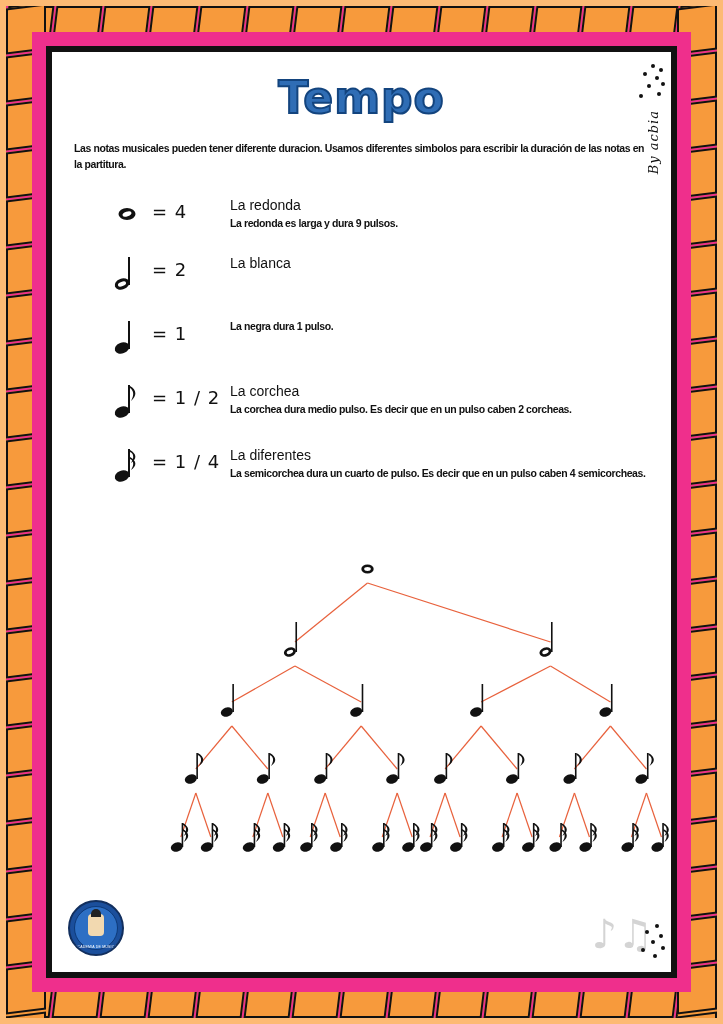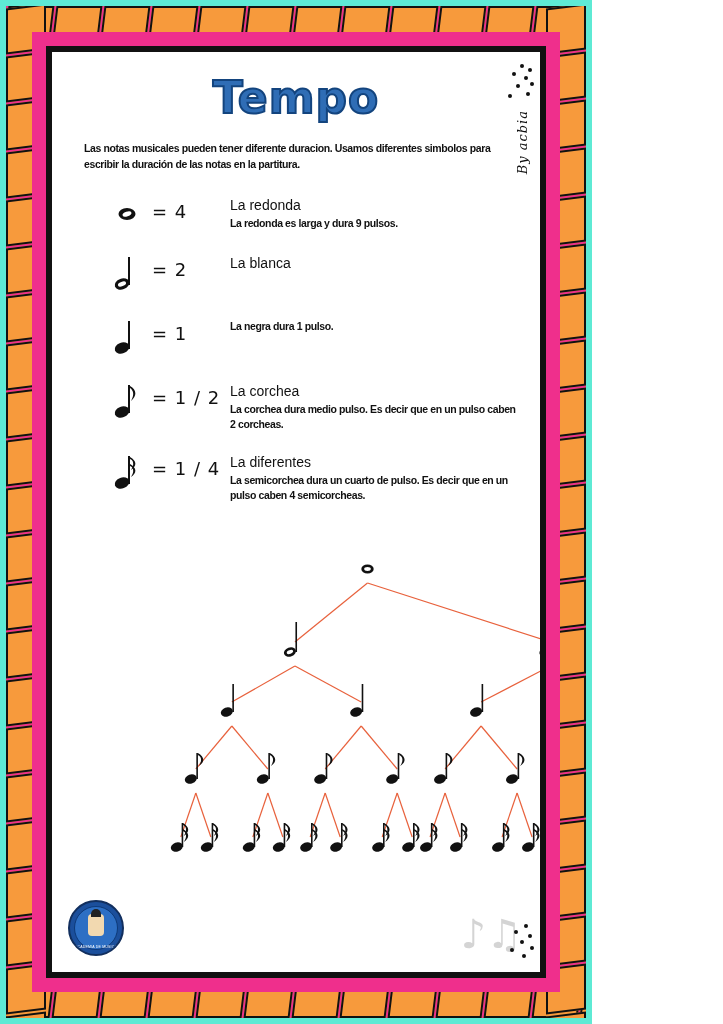--- a/index.html
+++ b/index.html
@@ -10,23 +10,23 @@
   body {
     width: 723px;
     height: 1024px;
     font-family: "Liberation Sans", sans-serif;
     overflow: hidden;
   }
 
   
   .page {
     position: relative;
-    width: 592px;
+    width: 723px;
     height: 1024px;
-    background: #5eead4;
+    background: #fdba74;
     box-sizing: border-box;
   }
 
   .frame-outer {
     position: absolute;
     left: 6px;
     top: 6px;
     right: 6px;
     bottom: 6px;
     background: #ef2f8c;
@@ -96,21 +96,21 @@
     font-family: "DejaVu Sans", sans-serif;
     font-weight: bold;
     font-size: 44px;
     letter-spacing: 1px;
     color: #2f6db5;
     -webkit-text-stroke: 2px #13447e;
     margin-top: 20px;
   }
 
   .intro {
-    margin: 18px 22px 0 32px;
+    margin: 18px 22px 0 22px;
     font-size: 10.5px;
     font-weight: bold;
     color: #111;
     line-height: 1.5;
     letter-spacing: -0.4px;
   }
 
   .byline {
     position: absolute;
     right: 10px;

